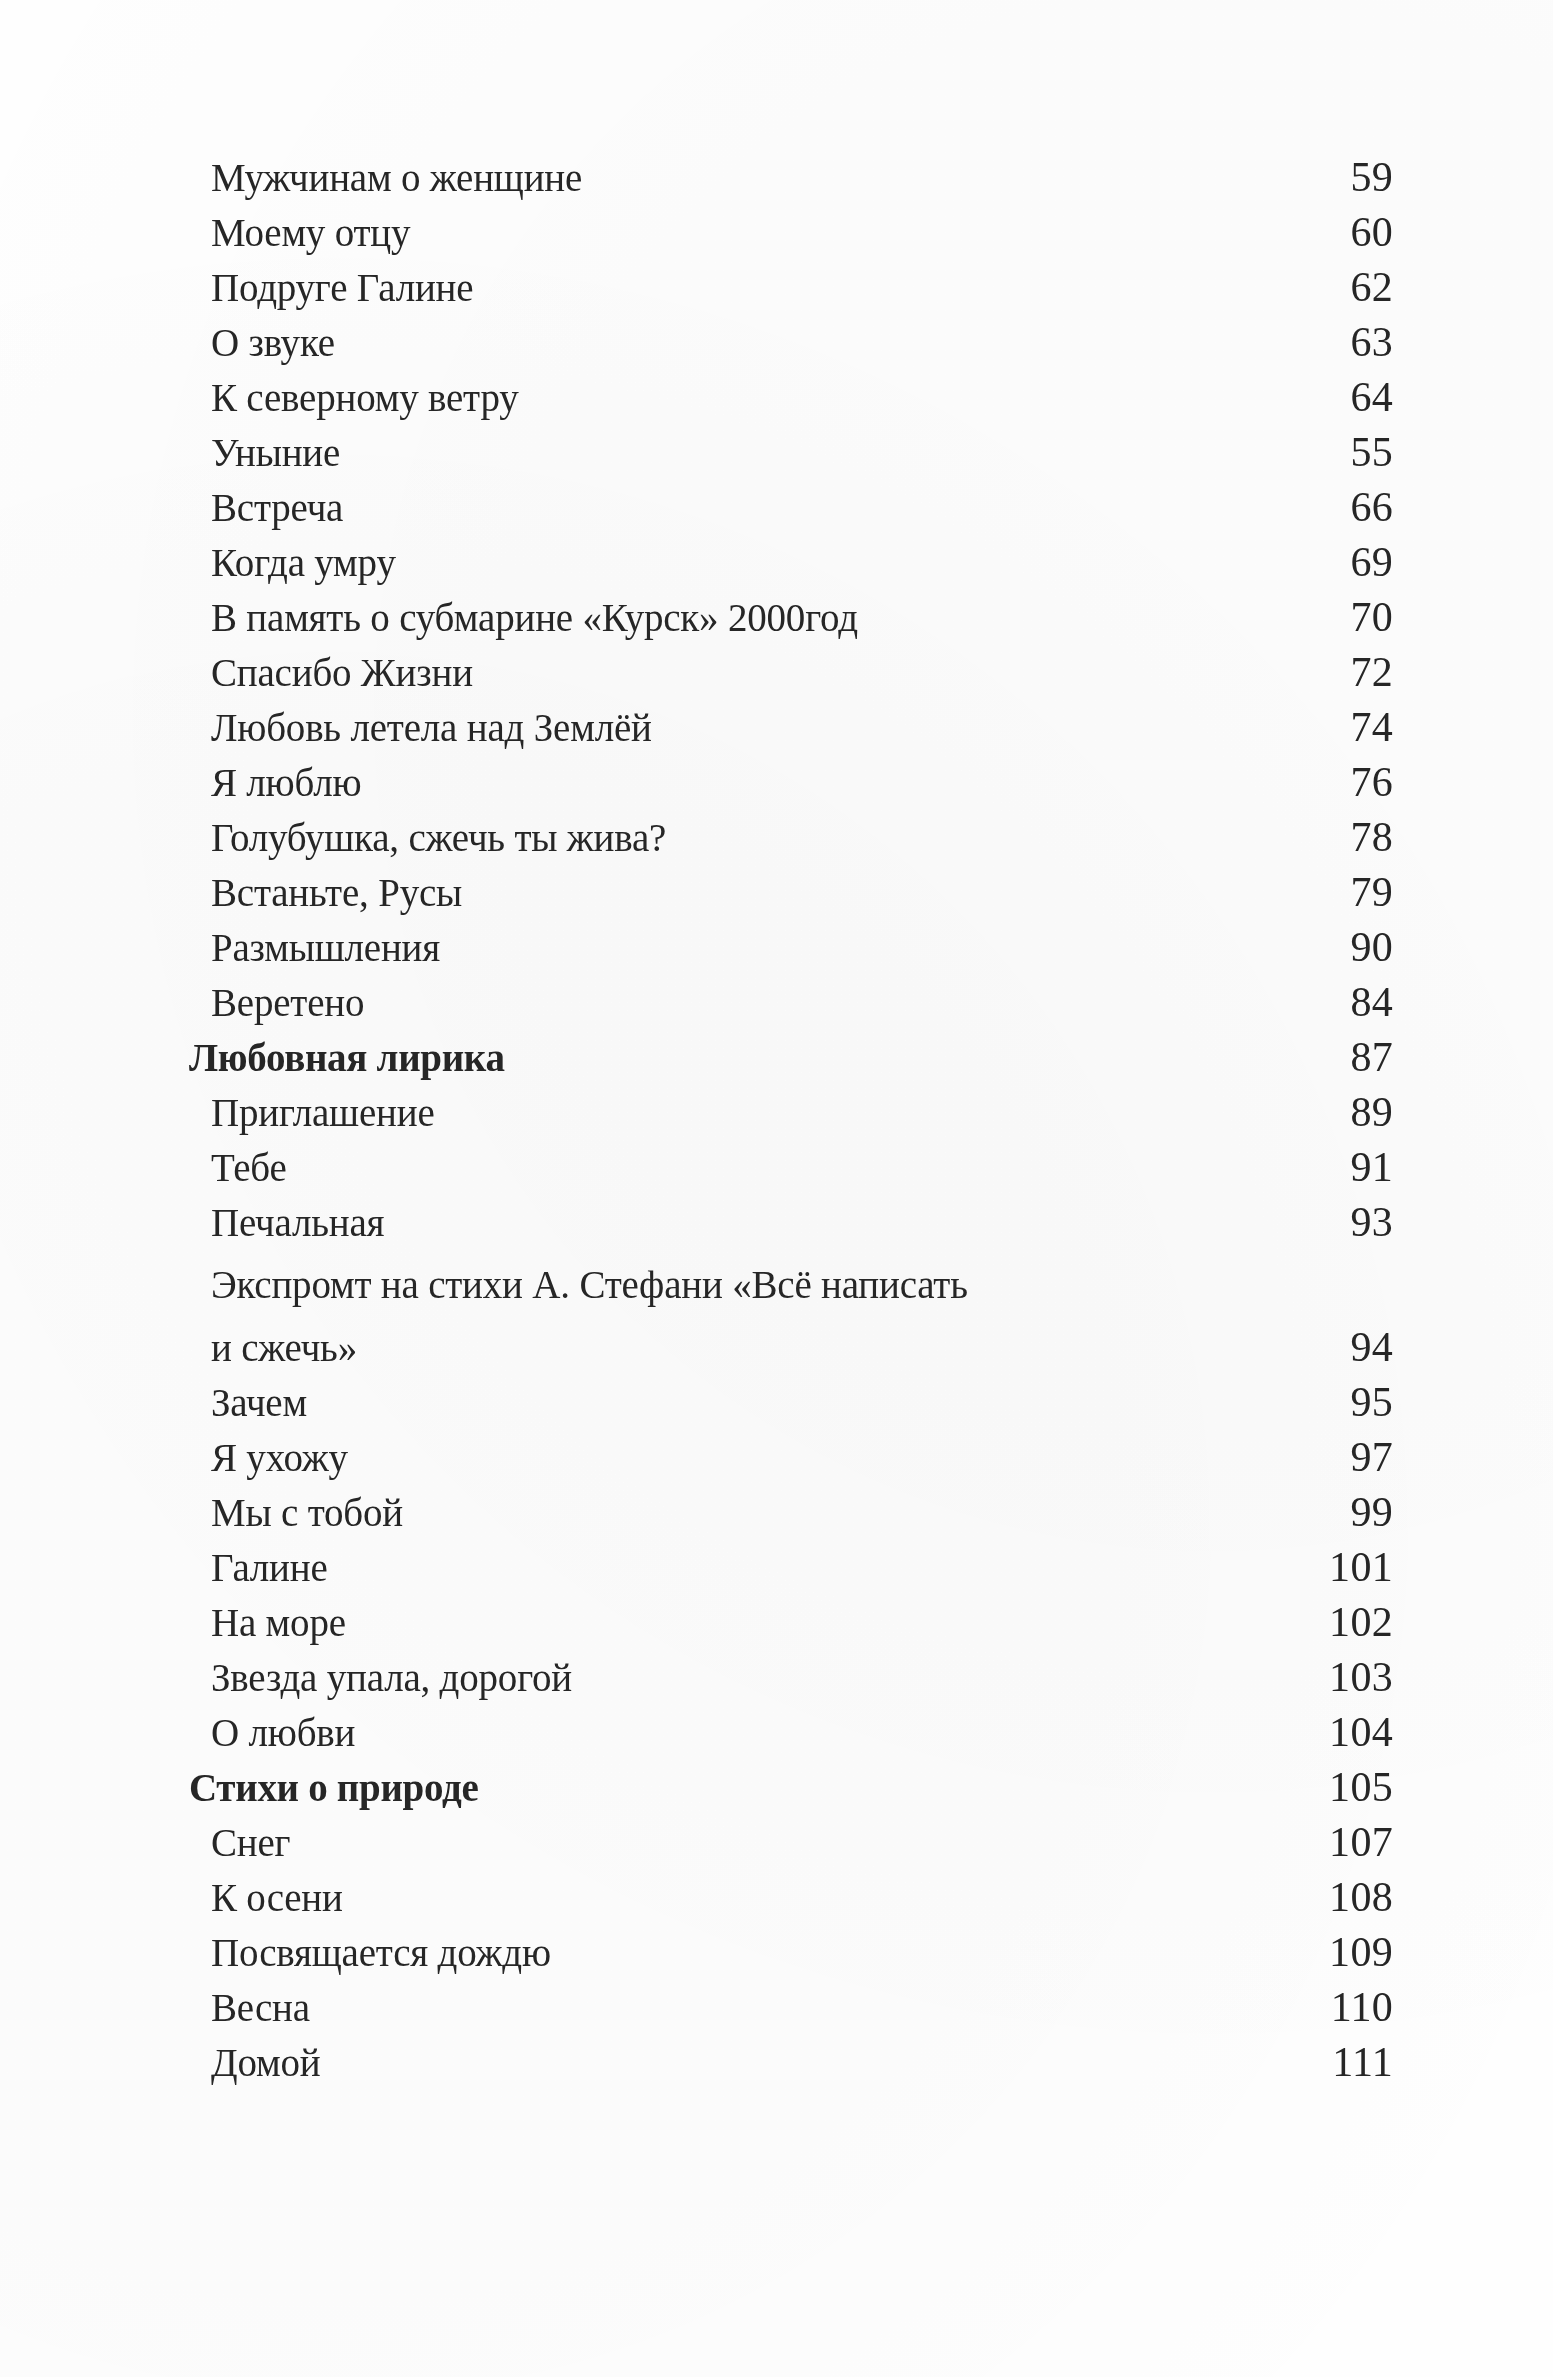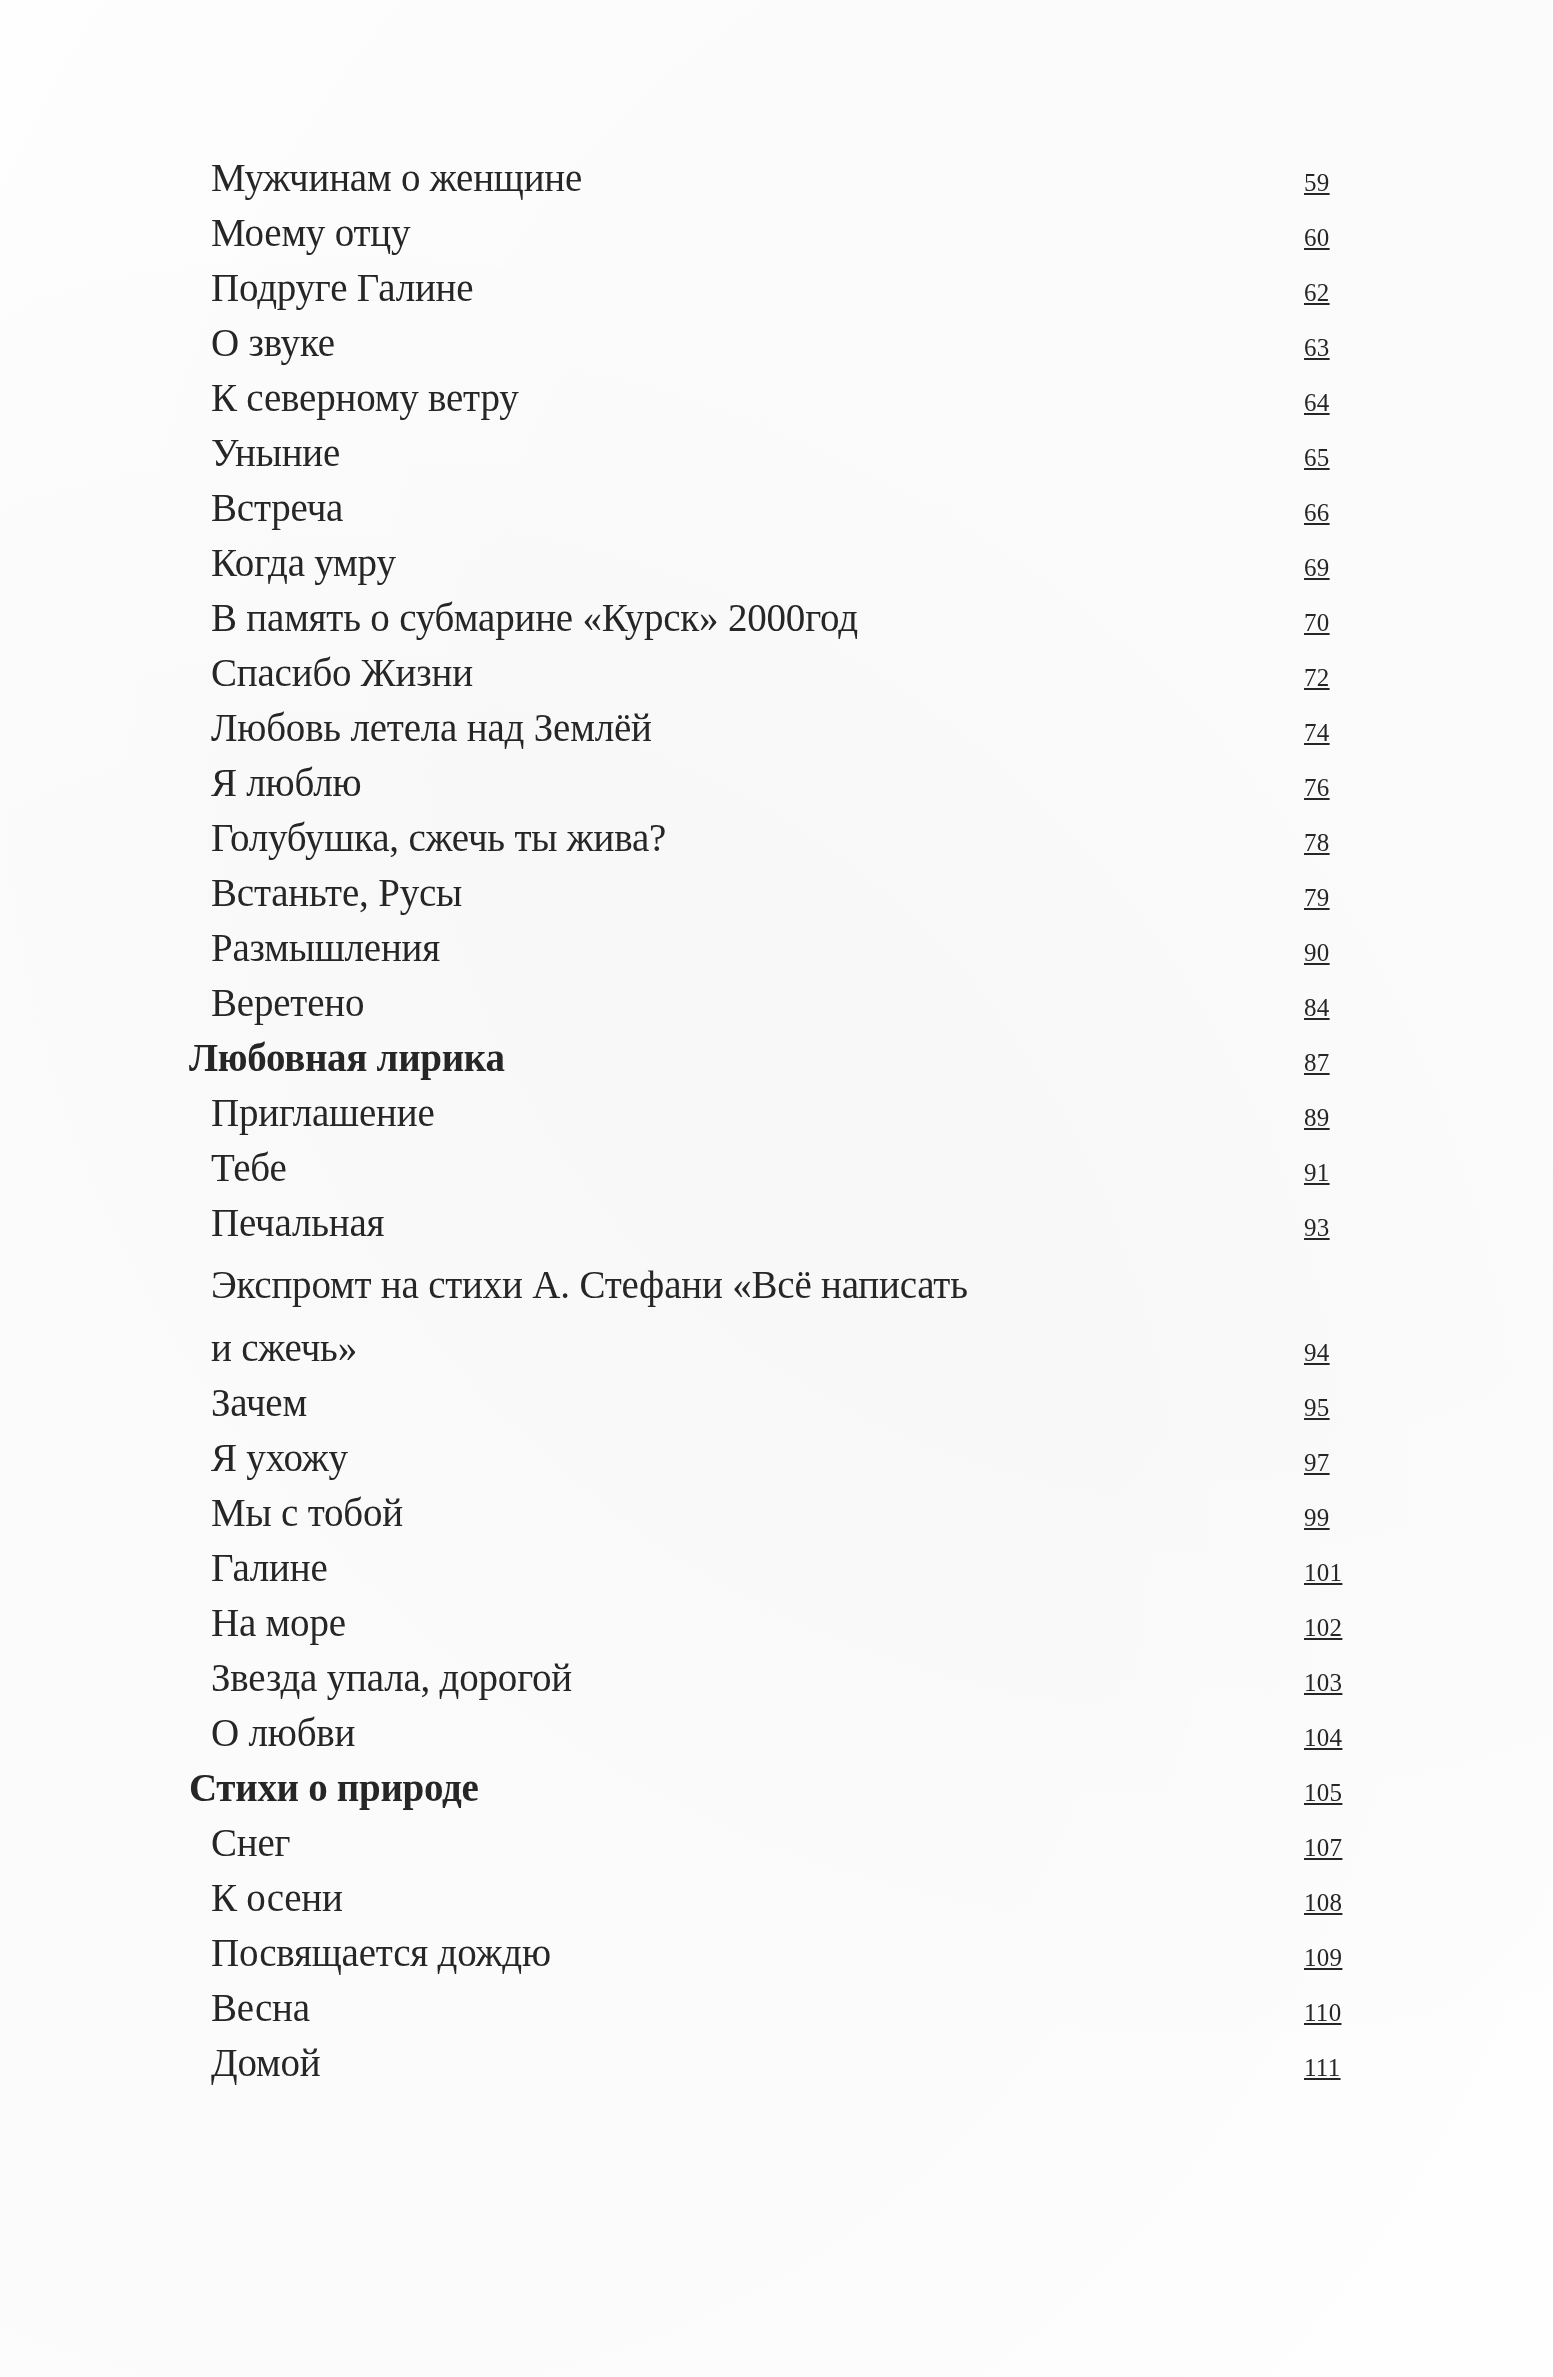--- a/index.html
+++ b/index.html
@@ -74,23 +74,23 @@
     height: 4.5px;
     background-image: radial-gradient(circle, #3a3a3a 0 1.3px, rgba(0,0,0,0) 1.6px);
     background-size: 15px 4.5px;
     background-repeat: repeat-x;
     background-position: left bottom;
   }
 
   .pageno {
     flex: 0 0 auto;
     width: 89px;
-    font-size: 25px;
+    text-align: right;
+    font-size: 42px;
     letter-spacing: 0.3px;
-    text-decoration: underline;
   }
 
   
   .row.wrap-first {
     height: 70px;
     line-height: 70px;
   }
   .row.wrap-first .leader,
   .row.wrap-first .pageno { visibility: hidden; }
 
@@ -123,21 +123,21 @@
         <span class="pageno">63</span>
       </div>
       <div class="row entry">
         <span class="title">К северному ветру</span>
         <span class="leader"></span>
         <span class="pageno">64</span>
       </div>
       <div class="row entry">
         <span class="title">Уныние</span>
         <span class="leader"></span>
-        <span class="pageno">65</span>
+        <span class="pageno">55</span>
       </div>
       <div class="row entry">
         <span class="title">Встреча</span>
         <span class="leader"></span>
         <span class="pageno">66</span>
       </div>
       <div class="row entry">
         <span class="title">Когда умру</span>
         <span class="leader"></span>
         <span class="pageno">69</span>

